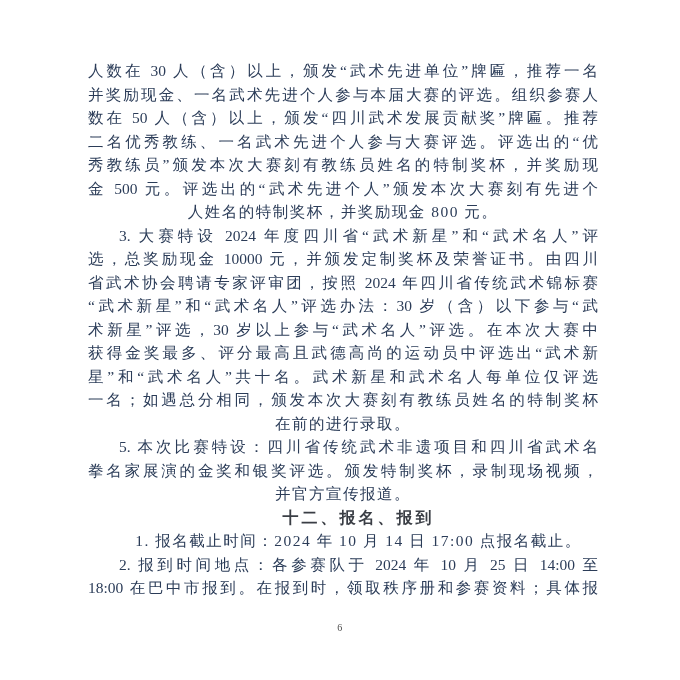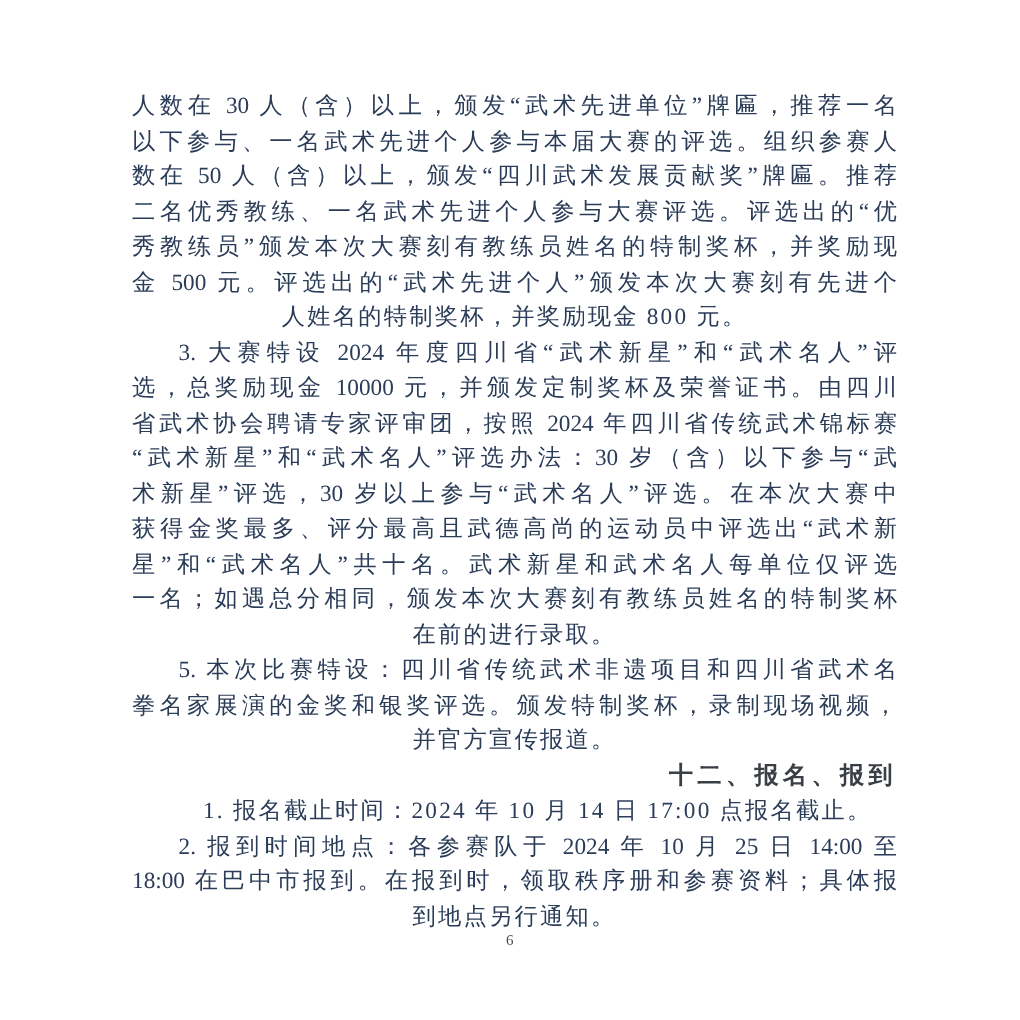--- a/index.html
+++ b/index.html
@@ -45,39 +45,39 @@
   .line.indent{
     padding-left:31px;
   }
   .line.heading{
     font-family:"Liberation Sans","DejaVu Sans",sans-serif;
     font-weight:700;
     font-size:16px;
     color:var(--heading-ink);
     letter-spacing:3px;
     padding-left:31px;
-    text-align:right;
+    text-align:center;
   }
   .page-number{
     position:absolute;
     left:0;top:622px;
     width:680px;
     text-align:center;
     font-size:10px;
     color:var(--pagenum-ink);
     letter-spacing:0.5px;
   }
 </style>
 </head>
 <body>
 
 <div class="page">
   <div class="page-body">
       <div class="line just">人数在 30 人（含）以上，颁发“武术先进单位”牌匾，推荐一名</div>
-      <div class="line just">以下参与、一名武术先进个人参与本届大赛的评选。组织参赛人</div>
+      <div class="line just">并奖励现金、一名武术先进个人参与本届大赛的评选。组织参赛人</div>
       <div class="line just">数在 50 人（含）以上，颁发“四川武术发展贡献奖”牌匾。推荐</div>
       <div class="line just">二名优秀教练、一名武术先进个人参与大赛评选。评选出的“优</div>
       <div class="line just">秀教练员”颁发本次大赛刻有教练员姓名的特制奖杯，并奖励现</div>
       <div class="line just">金 500 元。评选出的“武术先进个人”颁发本次大赛刻有先进个</div>
       <div class="line end">人姓名的特制奖杯，并奖励现金 800 元。</div>
       <div class="line just indent">3. 大赛特设 2024 年度四川省“武术新星”和“武术名人”评</div>
       <div class="line just">选，总奖励现金 10000 元，并颁发定制奖杯及荣誉证书。由四川</div>
       <div class="line just">省武术协会聘请专家评审团，按照 2024 年四川省传统武术锦标赛</div>
       <div class="line just">“武术新星”和“武术名人”评选办法：30 岁（含）以下参与“武</div>
       <div class="line just">术新星”评选，30 岁以上参与“武术名人”评选。在本次大赛中</div>
@@ -85,16 +85,15 @@
       <div class="line just">星”和“武术名人”共十名。武术新星和武术名人每单位仅评选</div>
       <div class="line just">一名；如遇总分相同，颁发本次大赛刻有教练员姓名的特制奖杯</div>
       <div class="line end">在前的进行录取。</div>
       <div class="line just indent">5. 本次比赛特设：四川省传统武术非遗项目和四川省武术名</div>
       <div class="line just">拳名家展演的金奖和银奖评选。颁发特制奖杯，录制现场视频，</div>
       <div class="line end">并官方宣传报道。</div>
       <div class="line heading">十二、报名、报到</div>
       <div class="line end indent">1. 报名截止时间：2024 年 10 月 14 日 17:00 点报名截止。</div>
       <div class="line just indent">2. 报到时间地点：各参赛队于 2024 年 10 月 25 日 14:00 至</div>
       <div class="line just">18:00 在巴中市报到。在报到时，领取秩序册和参赛资料；具体报</div>
-      <div class="line end">到地点另行通知。</div>
     </div>
   <div class="page-number">6</div>
 </div>
 
 </body></html>

